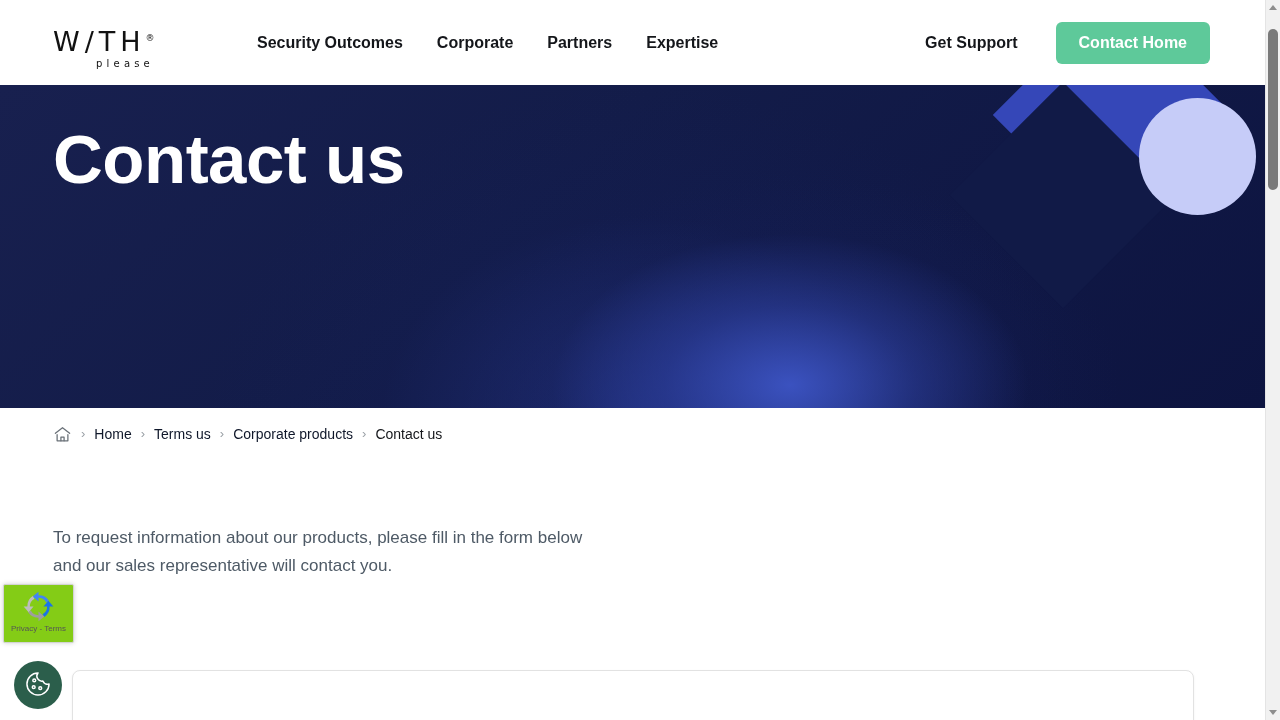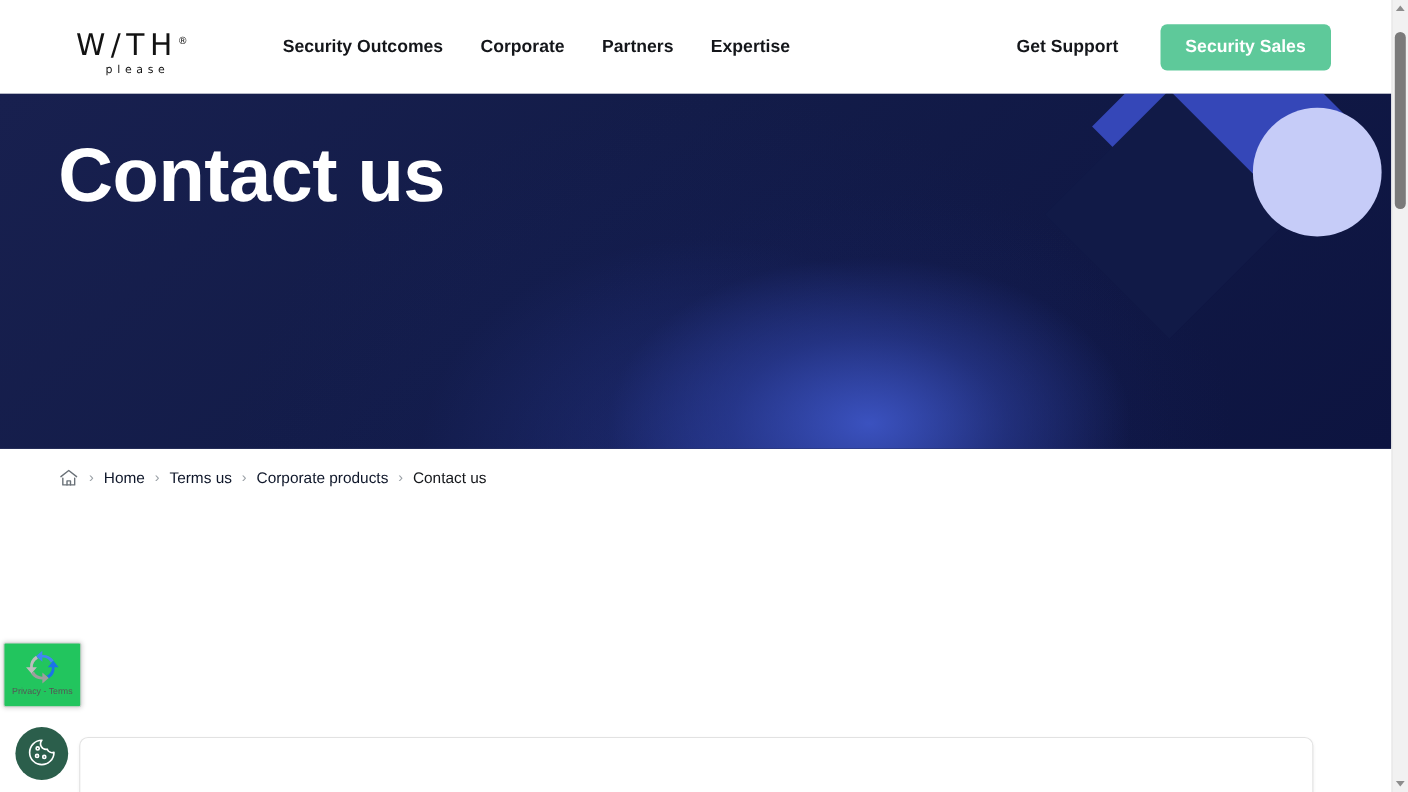--- a/index.html
+++ b/index.html
@@ -45,21 +45,20 @@
   }
   .logo-mark {
     display: block;
     font-size: 27px;
     line-height: 27px;
     letter-spacing: 5px;
     color: #121212;
     font-weight: 400;
     font-family: "DejaVu Sans", sans-serif;
     white-space: nowrap;
-    margin-left: 16px;
   }
   .logo-reg {
     font-size: 9px;
     vertical-align: super;
     letter-spacing: 0;
   }
   .logo-sub {
     display: block;
     font-size: 10px;
     line-height: 12px;
@@ -241,21 +240,21 @@
     box-shadow: 0 1px 3px rgba(0,0,0,0.05);
   }
 
   
   #recaptcha-badge {
     position: absolute;
     left: 3px;
     top: 584px;
     width: 71px;
     height: 59px;
-    background: #22c55e;
+    background: #84cc16;
     border: 1px solid #d3d3d3;
     border-radius: 2px;
     box-shadow: 0 0 5px rgba(0,0,0,0.18);
     z-index: 40;
     display: flex;
     flex-direction: column;
     align-items: center;
     justify-content: flex-start;
     padding-top: 5px;
     box-sizing: border-box;
@@ -343,21 +342,21 @@
 
     <nav id="main-nav">
       <div class="nav-item">Security Outcomes</div>
       <div class="nav-item">Corporate</div>
       <div class="nav-item">Partners</div>
       <div class="nav-item">Expertise</div>
     </nav>
 
     <div id="header-actions">
       <div id="get-support-link">Get Support</div>
-      <button id="contact-sales-button">Security Sales</button>
+      <button id="contact-sales-button">Contact Home</button>
     </div>
   </header>
 
   <section id="hero">
     <div id="hero-gradient"></div>
     <div id="hero-shape-chevron"></div>
     <div id="hero-shape-diamond"></div>
     <div id="hero-shape-circle"></div>
     <h1 id="hero-title">Contact us</h1>
   </section>
@@ -373,20 +372,21 @@
     <span class="crumb-sep">›</span>
     <span class="crumb-link">Home</span>
     <span class="crumb-sep">›</span>
     <span class="crumb-link">Terms us</span>
     <span class="crumb-sep">›</span>
     <span class="crumb-link">Corporate products</span>
     <span class="crumb-sep">›</span>
     <span class="crumb-current">Contact us</span>
   </nav>
 
+  <p id="intro-paragraph">To request information about our products, please fill in the form below and our sales representative will contact you.</p>
 
   <div id="contact-form-card"></div>
 
   <div id="recaptcha-badge">
     <span id="recaptcha-logo">
       <svg width="33" height="33" viewBox="0 0 40 40">
         <path d="M20 6.5 V2 l-7 6 7 6 V9.5 a10.5 10.5 0 0 1 9.3 5.6 l3.3-2.1 A14.4 14.4 0 0 0 20 6.5 Z" fill="#4285f4"></path>
         <path d="M33.5 20 H38 l-6-7 -6 7 h4.5 a10.5 10.5 0 0 1-5.6 9.3 l2.1 3.3 A14.4 14.4 0 0 0 33.5 20 Z" fill="#1a73e8"></path>
         <path d="M20 33.5 V38 l7-6 -7-6 v4.5 a10.5 10.5 0 0 1-9.3-5.6 l-3.3 2.1 A14.4 14.4 0 0 0 20 33.5 Z" fill="#9e9e9e"></path>
         <path d="M6.5 20 H2 l6 7 6-7 H9.5 a10.5 10.5 0 0 1 5.6-9.3 l-2.1-3.3 A14.4 14.4 0 0 0 6.5 20 Z" fill="#bdbdbd"></path>

